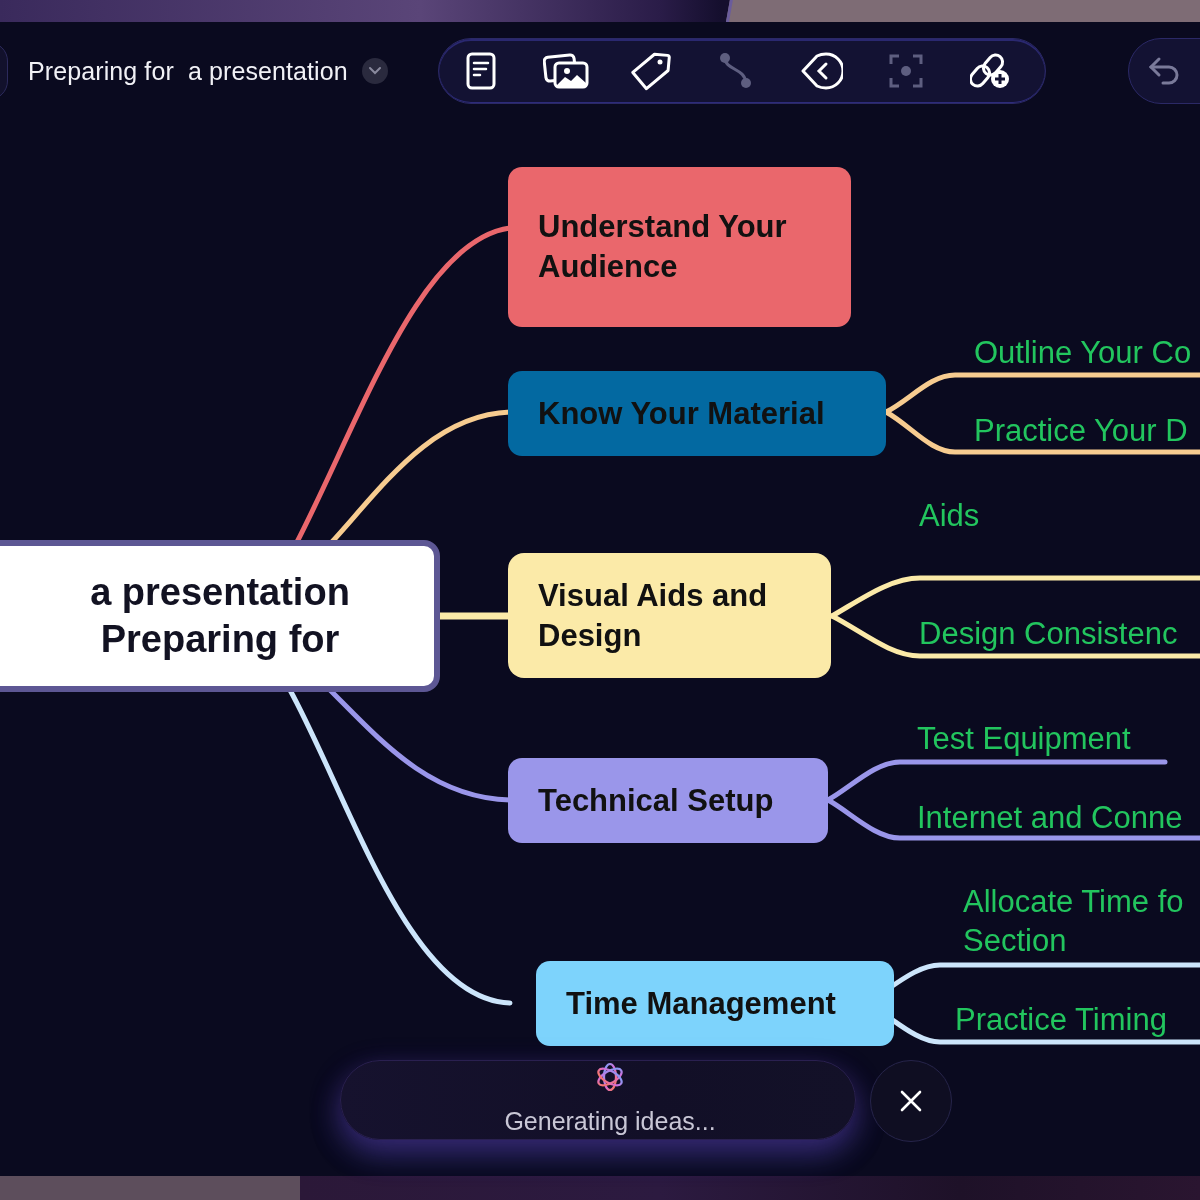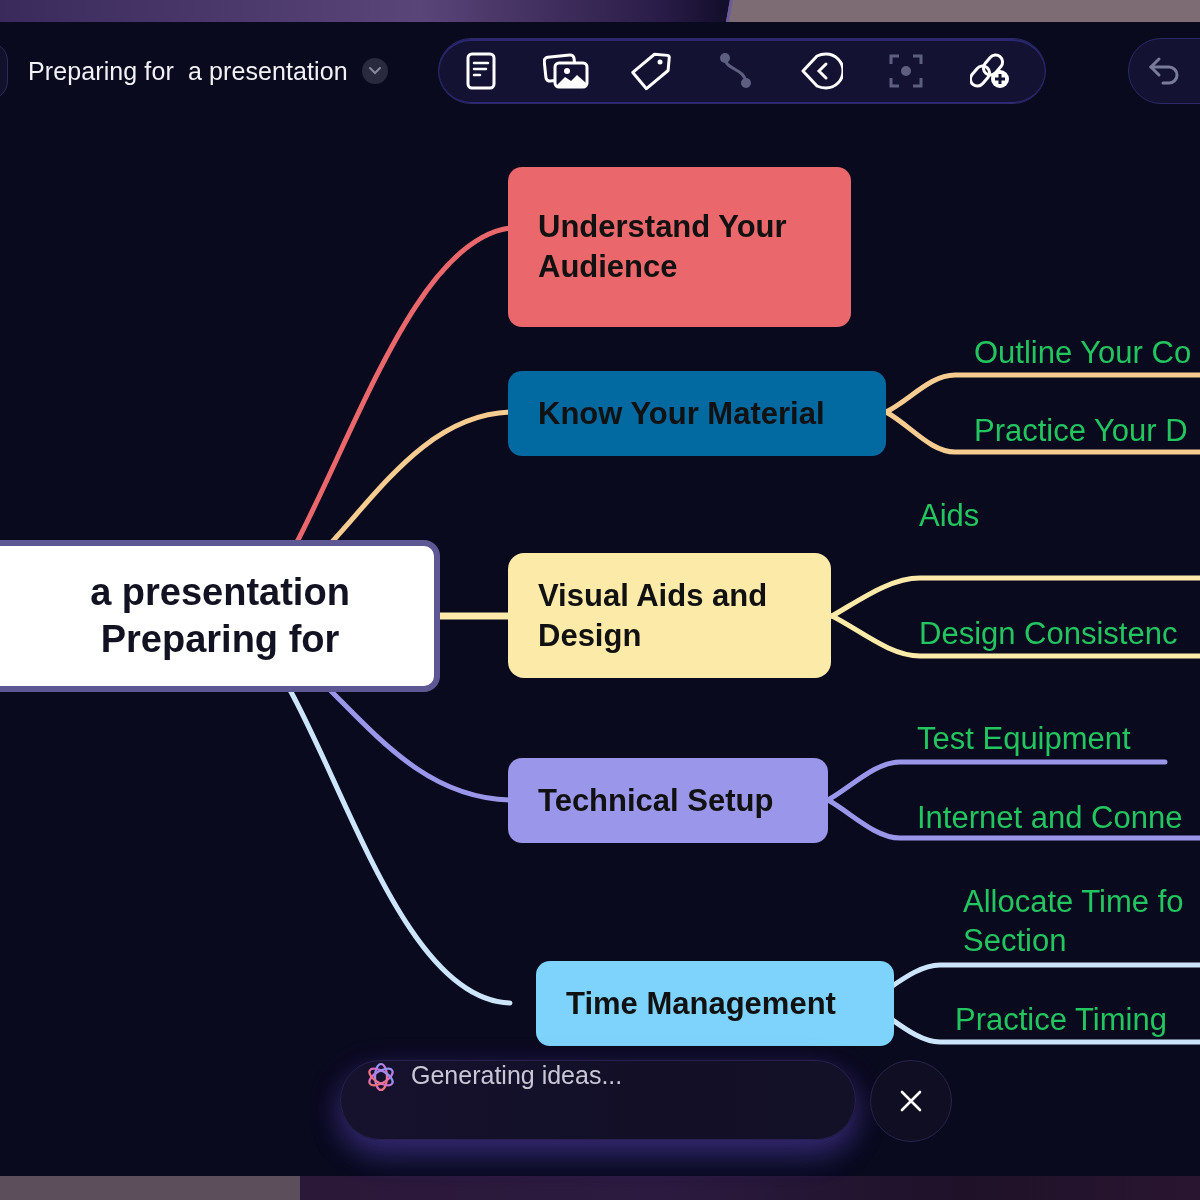--- a/index.html
+++ b/index.html
@@ -75,21 +75,21 @@
   .leaf {
     position: absolute; color: #22c55e; font-size: 31px; line-height: 39px; white-space: nowrap;
   }
 
   .gen-bar {
     position: absolute; left: 340px; top: 1060px; width: 516px; height: 80px;
     border-radius: 40px;
     background: linear-gradient(90deg, #16122e, #120f27 60%, #131128);
     box-shadow: 0 10px 30px rgba(120, 60, 200, 0.35), 0 16px 30px rgba(60, 90, 200, 0.25);
     border: 1px solid #2a2050;
-    display: flex; align-items: flex-start; padding-left: 24px; gap: 14px;
+    display: flex; align-items: center; padding-left: 24px; gap: 14px; flex-direction: column;
   }
   .gen-text { color: #c9c7d6; font-size: 25px; }
   .close-btn {
     position: absolute; left: 870px; top: 1060px; width: 82px; height: 82px; border-radius: 50%;
     background: #0f0e22; border: 1px solid #26244a;
     display: flex; align-items: center; justify-content: center; cursor: pointer;
   }
 </style>
 </head>
 <body>

